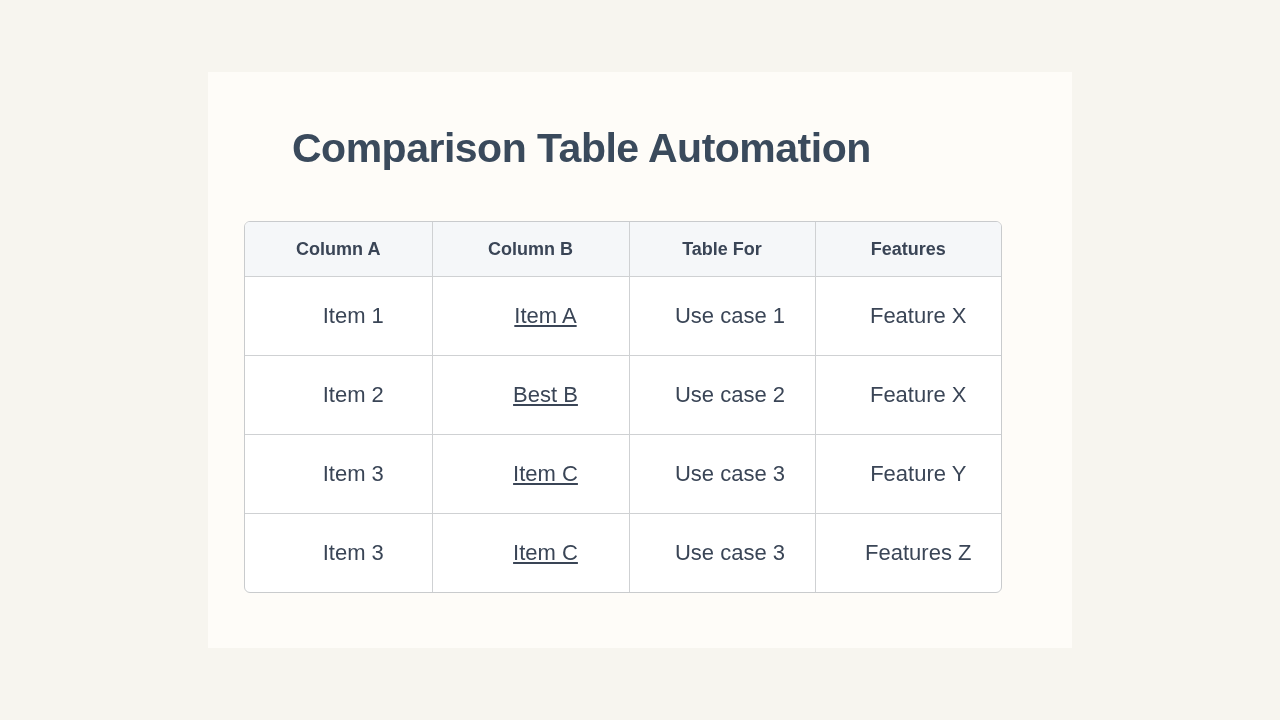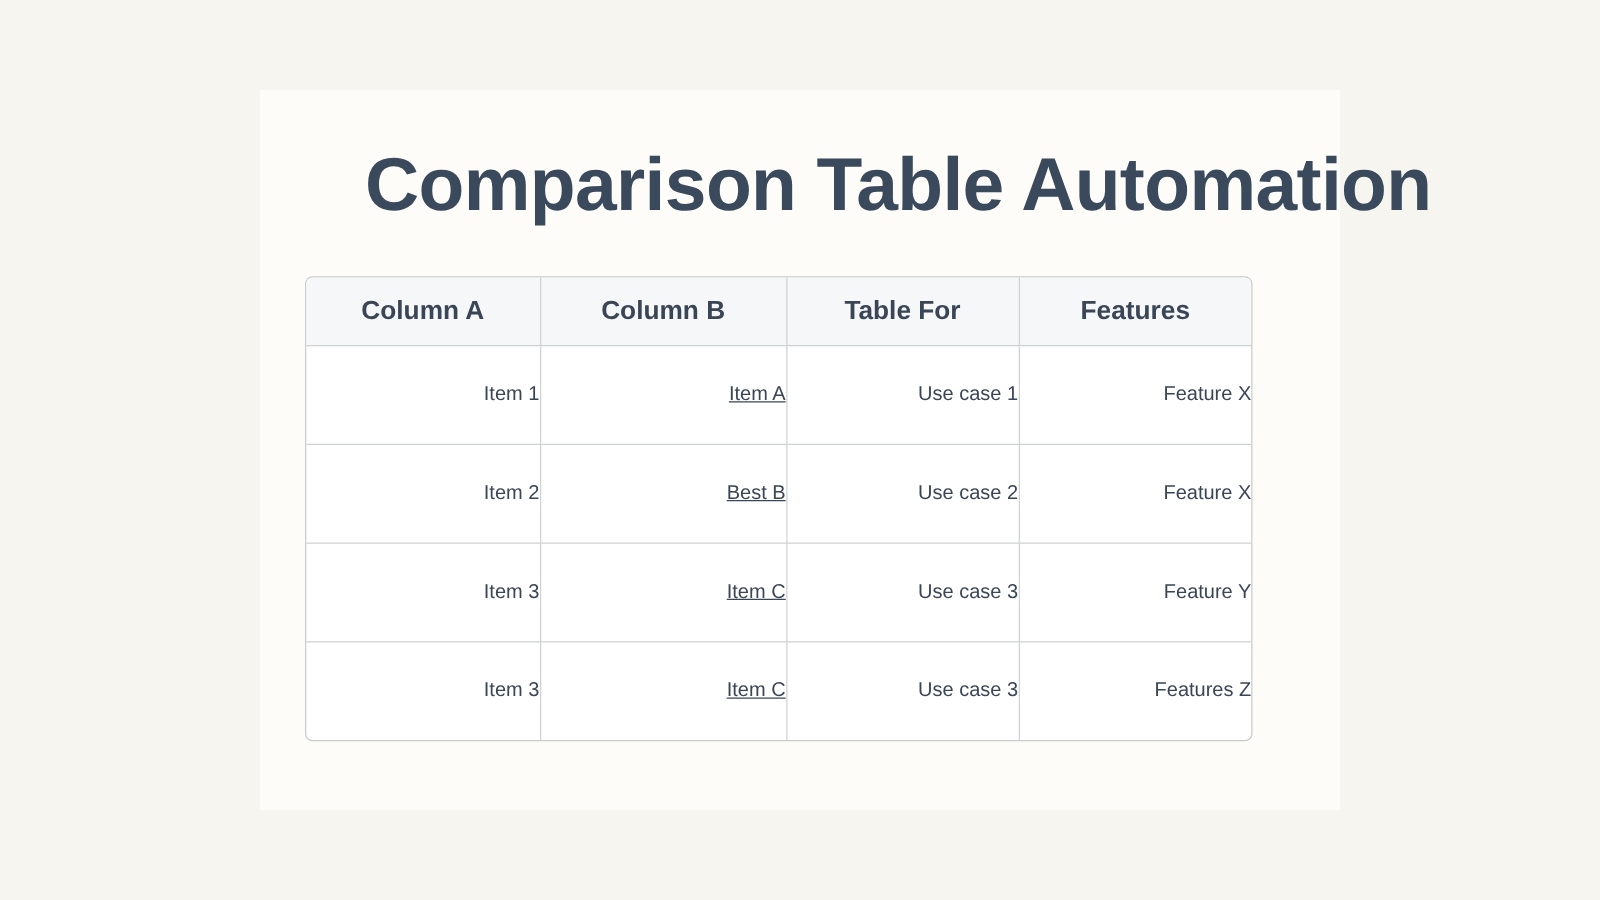--- a/index.html
+++ b/index.html
@@ -17,21 +17,21 @@
       top: 72px;
       width: 864px;
       height: 576px;
       background: #fefcf8;
     }
     .title {
       position: absolute;
       left: 84px;
       top: 48px;
       margin: 0;
-      font-size: 60px;
+      font-size: 41px;
       font-weight: bold;
       color: #3a4a5c;
       letter-spacing: -0.5px;
       line-height: 56px;
       white-space: nowrap;
     }
     .table-wrap {
       position: absolute;
       left: 36px;
       top: 149px;
@@ -54,30 +54,30 @@
       border-right: 1.5px solid #cfd1d3;
       border-bottom: 1.5px solid #cfd1d3;
       color: #3a4556;
       white-space: nowrap;
     }
     th:last-child, td:last-child { border-right: none; margin-left: 44px; }
     tbody tr:last-child td { border-bottom: none; }
     th {
       height: 54px;
       background: #f5f7f9;
-      font-size: 21px;
+      font-size: 18px;
       font-weight: bold;
       text-align: center;
       padding: 0;
     }
     td {
       height: 78px;
-      font-size: 16px;
+      font-size: 22px;
       font-weight: normal;
-      text-align: right;
+      text-align: center;
       padding: 0 0 0 30px;
     }
     td.col-b { padding-left: 30px; text-decoration: underline; }
     td.col-c { padding-left: 16px; }
     td.col-d { padding-left: 20px; }
   </style>
 </head>
 <body>
 
 <div class="card">

